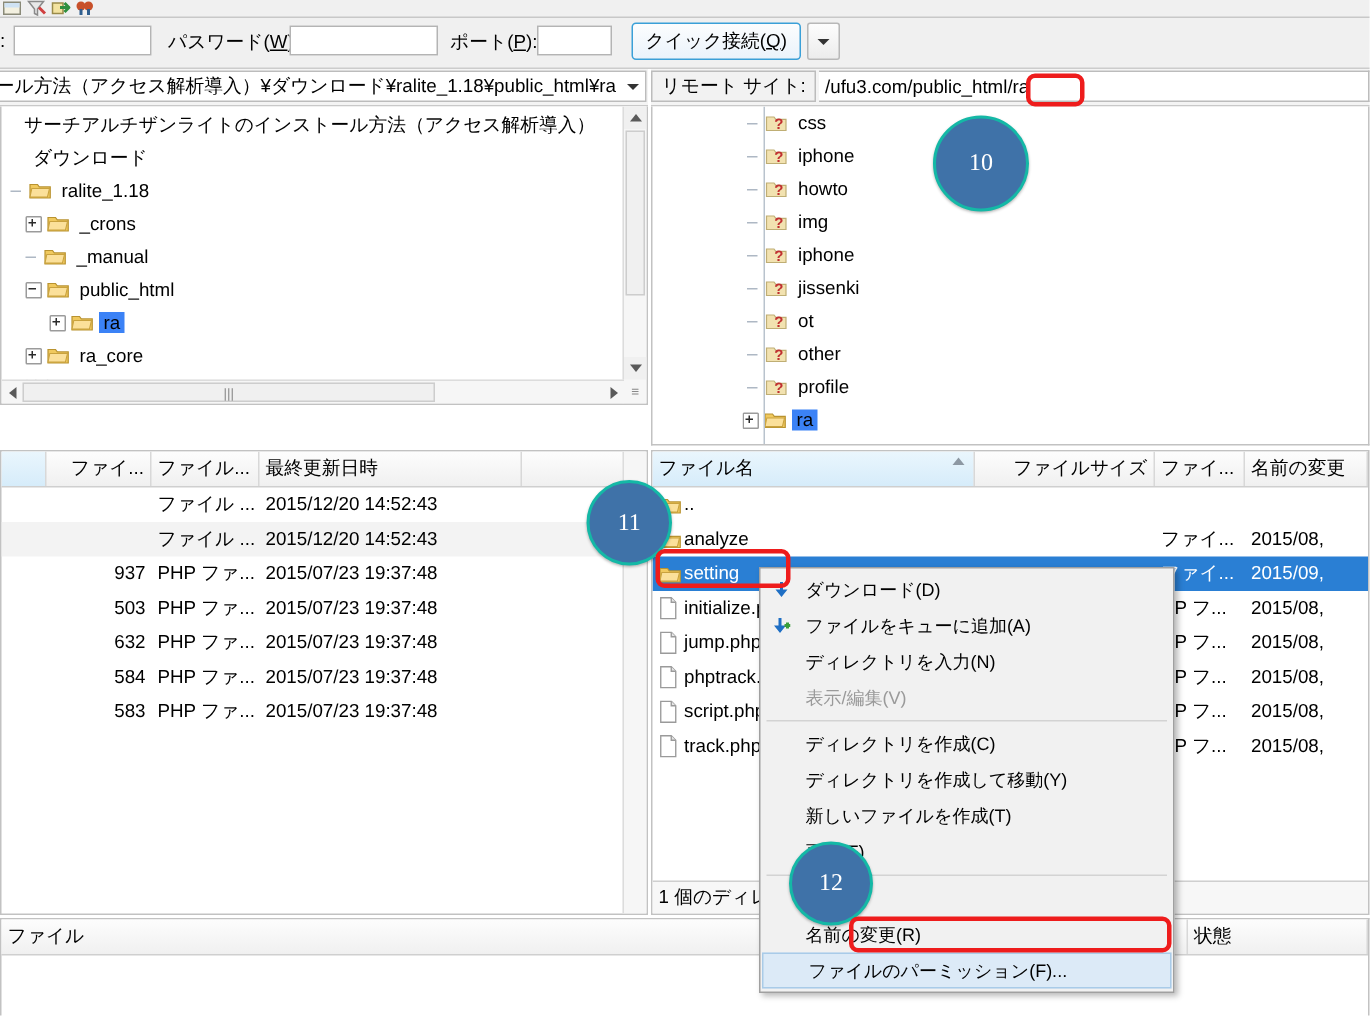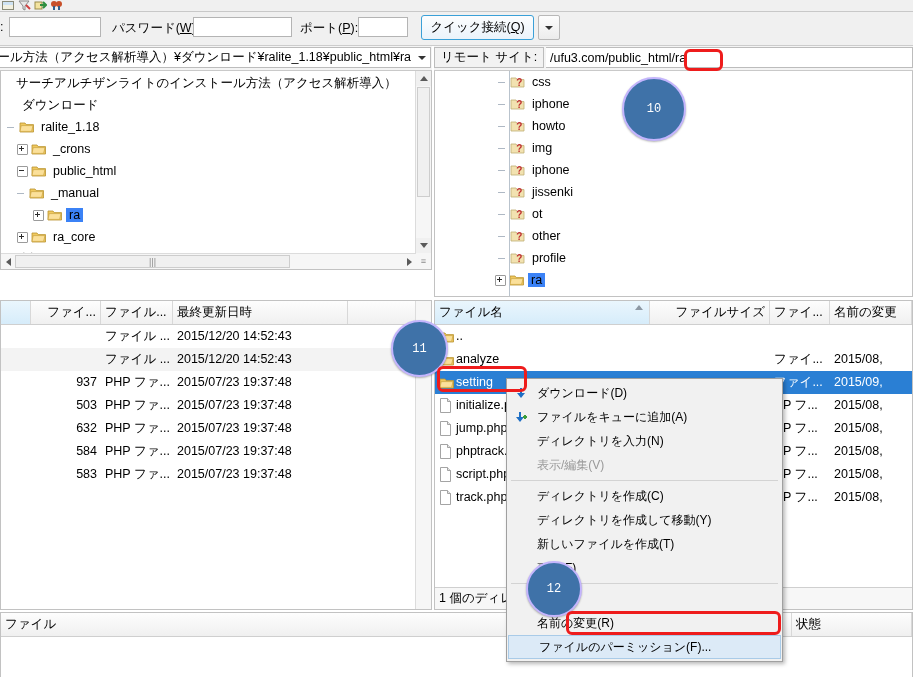--- a/index.html
+++ b/index.html
@@ -186,23 +186,23 @@
     display:flex;align-items:center;height:24px;padding-left:8px;font-size:12px;white-space:nowrap;
   }
   .mi .ic{width:22px;flex:none;display:flex;align-items:center;justify-content:flex-start;}
   .mi.dis{color:#9a9a9a;}
   .mi.hl{background:#dceaf7;border:1px solid #a9cbe8;box-sizing:border-box;height:24px;margin:0 1px;}
   .msep{height:1px;background:#d3d3d3;margin:3px 4px;}
 
   
   .badge{
     position:absolute;border-radius:50%;
-    background:#3f72a8;border:2px solid #c4b5fd;
+    background:#3f72a8;border:2px solid #14b8a6;
     color:#fff;display:flex;align-items:center;justify-content:center;
-    font-size:12px;font-family:Liberation Mono, monospace;
+    font-size:16px;font-family:Liberation Serif, serif;
     box-shadow:0 1px 2px rgba(0,0,0,.3);
   }
   .redbox{position:absolute;border:3px solid #ee1c1c;border-radius:3px;box-sizing:border-box;}
   .redbox.rounded{border-radius:6px;}
 </style>
 </head>
 <body>
 
 <div id="app">
 
@@ -290,38 +290,38 @@
           <span class="plus p"></span>
           <span class="folder">
             <svg width="16" height="14" viewBox="0 0 16 14">
               <path d="M1 3 L6 3 L7.2 4.6 L14.5 4.6 L14.5 12 L1 12 Z" fill="#f0c95e" stroke="#b99330" stroke-width="0.8"></path>
               <path d="M2.2 5.6 L14 5.6 L12.6 11.4 L1 11.4 Z" fill="#fbe09a" stroke="#c9a23e" stroke-width="0.7"></path>
             </svg>
           </span>
           <span class="lbl">_crons</span>
         </div>
         <div class="tnode" style="padding-left: 16px;">
-          <span class="plus"></span>
+          <span class="dash"></span>
           <span class="folder">
             <svg width="16" height="14" viewBox="0 0 16 14">
               <path d="M1 3 L6 3 L7.2 4.6 L14.5 4.6 L14.5 12 L1 12 Z" fill="#f0c95e" stroke="#b99330" stroke-width="0.8"></path>
               <path d="M2.2 5.6 L14 5.6 L12.6 11.4 L1 11.4 Z" fill="#fbe09a" stroke="#c9a23e" stroke-width="0.7"></path>
             </svg>
           </span>
-          <span class="lbl">public_html</span>
+          <span class="lbl">_manual</span>
         </div>
         <div class="tnode" style="padding-left: 16px;">
-          <span class="dash"></span>
+          <span class="plus"></span>
           <span class="folder">
             <svg width="16" height="14" viewBox="0 0 16 14">
               <path d="M1 3 L6 3 L7.2 4.6 L14.5 4.6 L14.5 12 L1 12 Z" fill="#f0c95e" stroke="#b99330" stroke-width="0.8"></path>
               <path d="M2.2 5.6 L14 5.6 L12.6 11.4 L1 11.4 Z" fill="#fbe09a" stroke="#c9a23e" stroke-width="0.7"></path>
             </svg>
           </span>
-          <span class="lbl">_manual</span>
+          <span class="lbl">public_html</span>
         </div>
         <div class="tnode" style="padding-left: 32px;">
           <span class="plus p"></span>
           <span class="folder">
             <svg width="16" height="14" viewBox="0 0 16 14">
               <path d="M1 3 L6 3 L7.2 4.6 L14.5 4.6 L14.5 12 L1 12 Z" fill="#f0c95e" stroke="#b99330" stroke-width="0.8"></path>
               <path d="M2.2 5.6 L14 5.6 L12.6 11.4 L1 11.4 Z" fill="#fbe09a" stroke="#c9a23e" stroke-width="0.7"></path>
             </svg>
           </span>
           <span class="lbl sel">ra</span>

